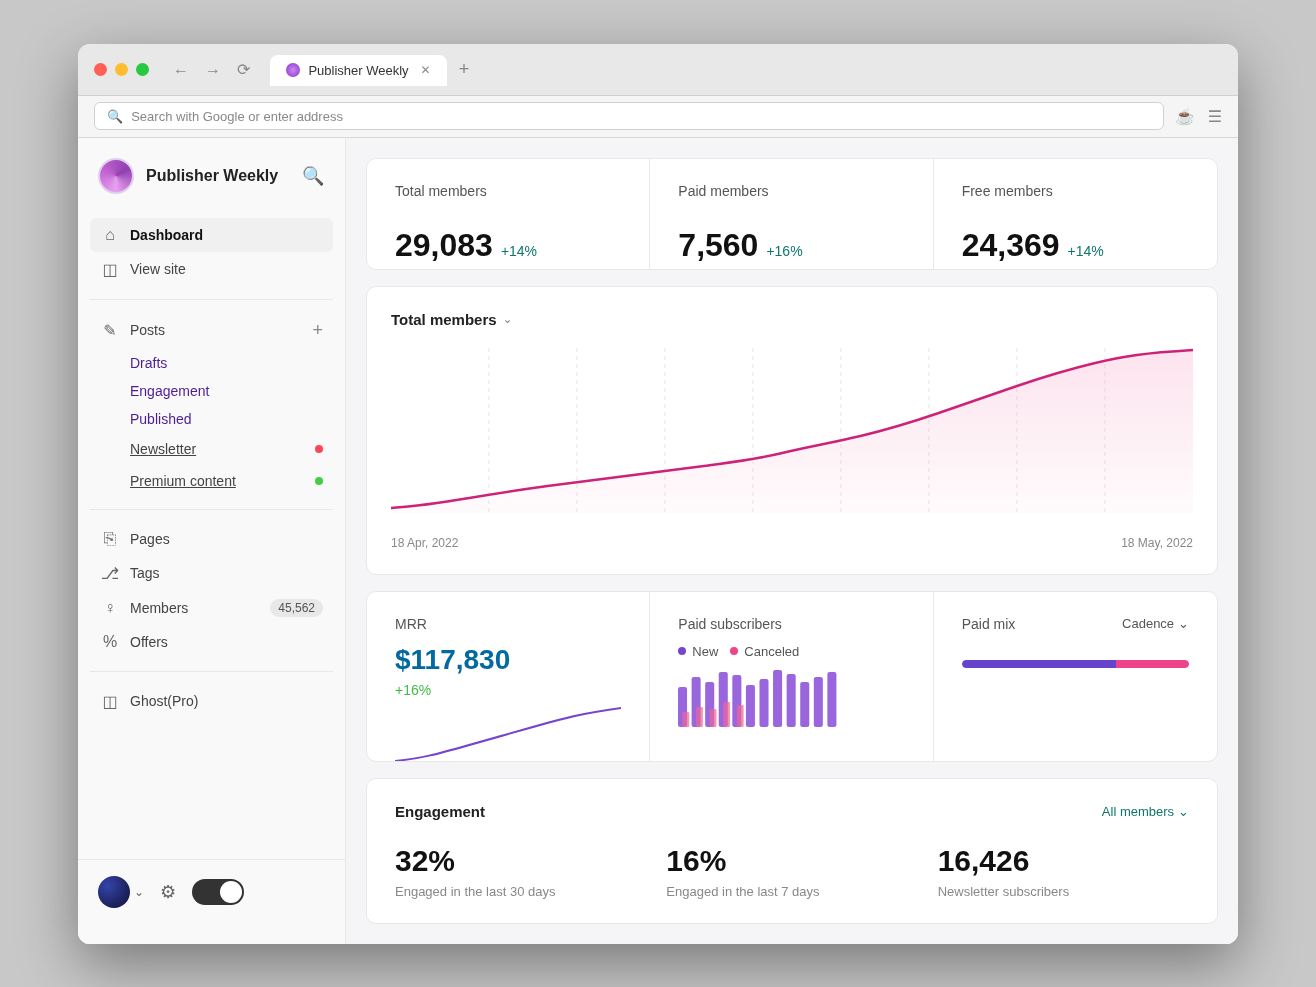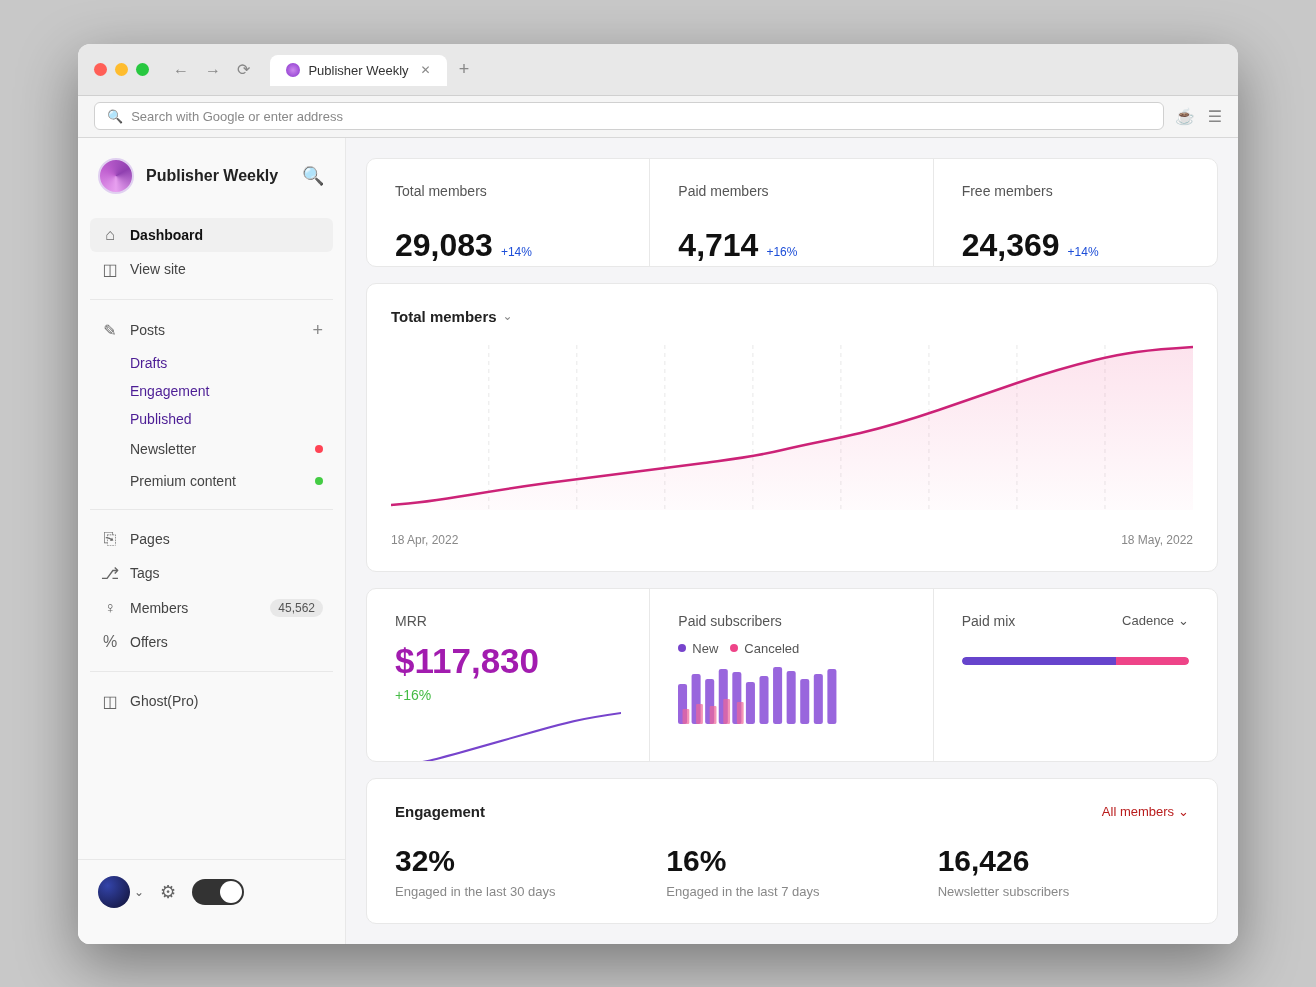--- a/index.html
+++ b/index.html
@@ -238,21 +238,21 @@
       overflow: hidden;
       border: 1px solid #e8e8e8;
     }
     .stat-card {
       padding: 24px 28px;
       border-right: 1px solid #e8e8e8;
     }
     .stat-card:last-child { border-right: none; }
     .stat-label { font-size: 14px; color: #555; margin-bottom: 8px; }
     .stat-value { font-size: 32px; font-weight: 700; color: #111; display: flex; align-items: baseline; gap: 8px; margin-top: 28px; }
-    .stat-change { font-size: 12px; color: #1d4ed8; font-weight: 500; }
+    .stat-change { font-size: 14px; color: #0f766e; font-weight: 500; }
 
     
     .chart-card {
       background: white;
       border-radius: 10px;
       border: 1px solid #e8e8e8;
       padding: 24px;
     }
     .chart-header {
       display: flex;
@@ -285,21 +285,21 @@
       border-radius: 10px;
       overflow: hidden;
       border: 1px solid #e8e8e8;
     }
     .metric-card {
       padding: 24px 28px;
       border-right: 1px solid #e8e8e8;
     }
     .metric-card:last-child { border-right: none; }
     .metric-label { font-size: 14px; color: #555; margin-bottom: 12px; }
-    .metric-value { font-size: 35px; font-weight: 700; color: #a21caf; margin-bottom: 6px; }
+    .metric-value { font-size: 28px; font-weight: 700; color: #0369a1; margin-bottom: 6px; }
     .metric-change { font-size: 14px; color: #44bb44; font-weight: 500; }
 
     .mrr-chart {
       height: 60px;
       display: flex;
       align-items: flex-end;
     }
 
     .subscribers-chart {
       height: 60px;
@@ -368,21 +368,21 @@
     }
     .engagement-header {
       display: flex;
       justify-content: space-between;
       align-items: center;
       margin-bottom: 24px;
     }
     .engagement-title { font-size: 15px; font-weight: 600; color: #222; }
     .all-members-selector {
       font-size: 13px;
-      color: #b91c1c;
+      color: #0f766e;
       display: flex;
       align-items: flex-start;
       gap: 4px;
       cursor: pointer;
     }
     .engagement-stats {
       display: grid;
       grid-template-columns: 1fr 1fr 1fr;
       gap: 20px;
     }
@@ -461,25 +461,25 @@
           </div>
           <div class="nav-sub-item">
             <span>Drafts</span>
           </div>
           <div class="nav-sub-item">
             <span>Engagement</span>
           </div>
           <div class="nav-sub-item">
             <span>Published</span>
           </div>
-          <div class="nav-item" style="padding-left:40px;">
+          <div class="nav-item" style="padding-left:40px;text-decoration:underline;">
             <span class="nav-item-label">Newsletter</span>
             <span class="nav-item-dot dot-red"></span>
           </div>
-          <div class="nav-item" style="padding-left:40px;">
+          <div class="nav-item" style="padding-left:40px;text-decoration:underline;">
             <span class="nav-item-label">Premium content</span>
             <span class="nav-item-dot dot-green"></span>
           </div>
         </div>
 
         <div class="sidebar-divider"></div>
 
         <div class="nav-group">
           <div class="nav-item">
             <span class="nav-item-icon">⎘</span>
@@ -528,21 +528,21 @@
         <div class="stat-card">
           <div class="stat-label">Total members</div>
           <div class="stat-value">
             <span>29,083</span>
             <span class="stat-change">+14%</span>
           </div>
         </div>
         <div class="stat-card">
           <div class="stat-label">Paid members</div>
           <div class="stat-value">
-            <span>4,714</span>
+            <span>7,560</span>
             <span class="stat-change">+16%</span>
           </div>
         </div>
         <div class="stat-card">
           <div class="stat-label">Free members</div>
           <div class="stat-value">
             <span>24,369</span>
             <span class="stat-change">+14%</span>
           </div>
         </div>

